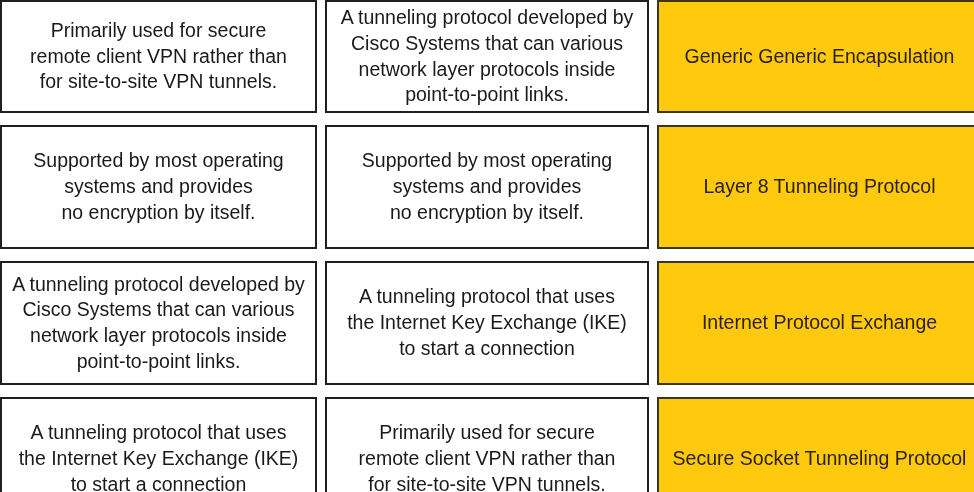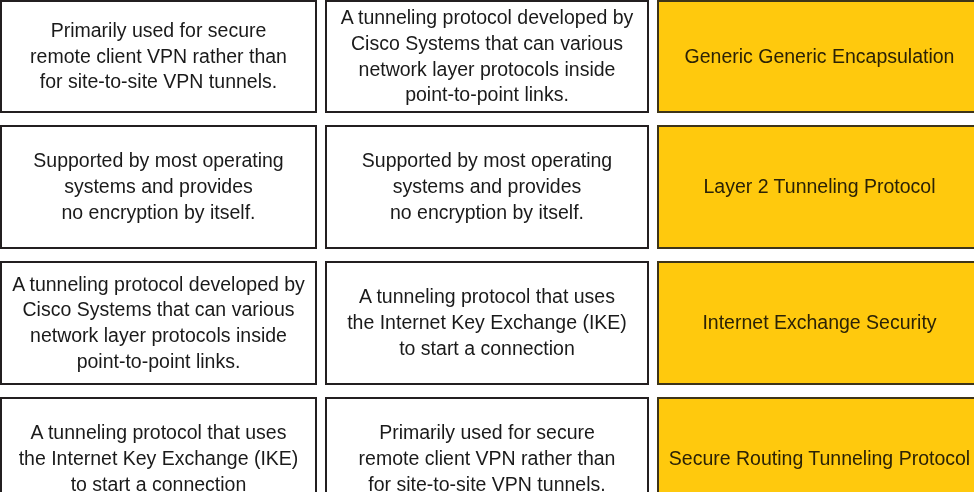--- a/index.html
+++ b/index.html
@@ -82,45 +82,45 @@
     <span class="cell-text">Supported by most operating
 systems and provides
 no encryption by itself.</span>
   </div>
   <div class="cell cell-desc">
     <span class="cell-text">Supported by most operating
 systems and provides
 no encryption by itself.</span>
   </div>
   <div class="cell cell-term">
-    <span class="cell-text">Layer 2 Tunneling Protocol</span>
+    <span class="cell-text">Layer 8 Tunneling Protocol</span>
   </div>
 
   <div class="cell cell-desc">
     <span class="cell-text">A tunneling protocol developed by
 Cisco Systems that can various
 network layer protocols inside
 point-to-point links.</span>
   </div>
   <div class="cell cell-desc">
     <span class="cell-text">A tunneling protocol that uses
 the Internet Key Exchange (IKE)
 to start a connection</span>
   </div>
   <div class="cell cell-term">
-    <span class="cell-text">Internet Exchange Security</span>
+    <span class="cell-text">Internet Protocol Exchange</span>
   </div>
 
   <div class="cell cell-desc">
     <span class="cell-text">A tunneling protocol that uses
 the Internet Key Exchange (IKE)
 to start a connection</span>
   </div>
   <div class="cell cell-desc">
     <span class="cell-text">Primarily used for secure
 remote client VPN rather than
 for site-to-site VPN tunnels.</span>
   </div>
   <div class="cell cell-term">
-    <span class="cell-text">Secure Routing Tunneling Protocol</span>
+    <span class="cell-text">Secure Socket Tunneling Protocol</span>
   </div>
 
 </div>
 
 </body></html>

